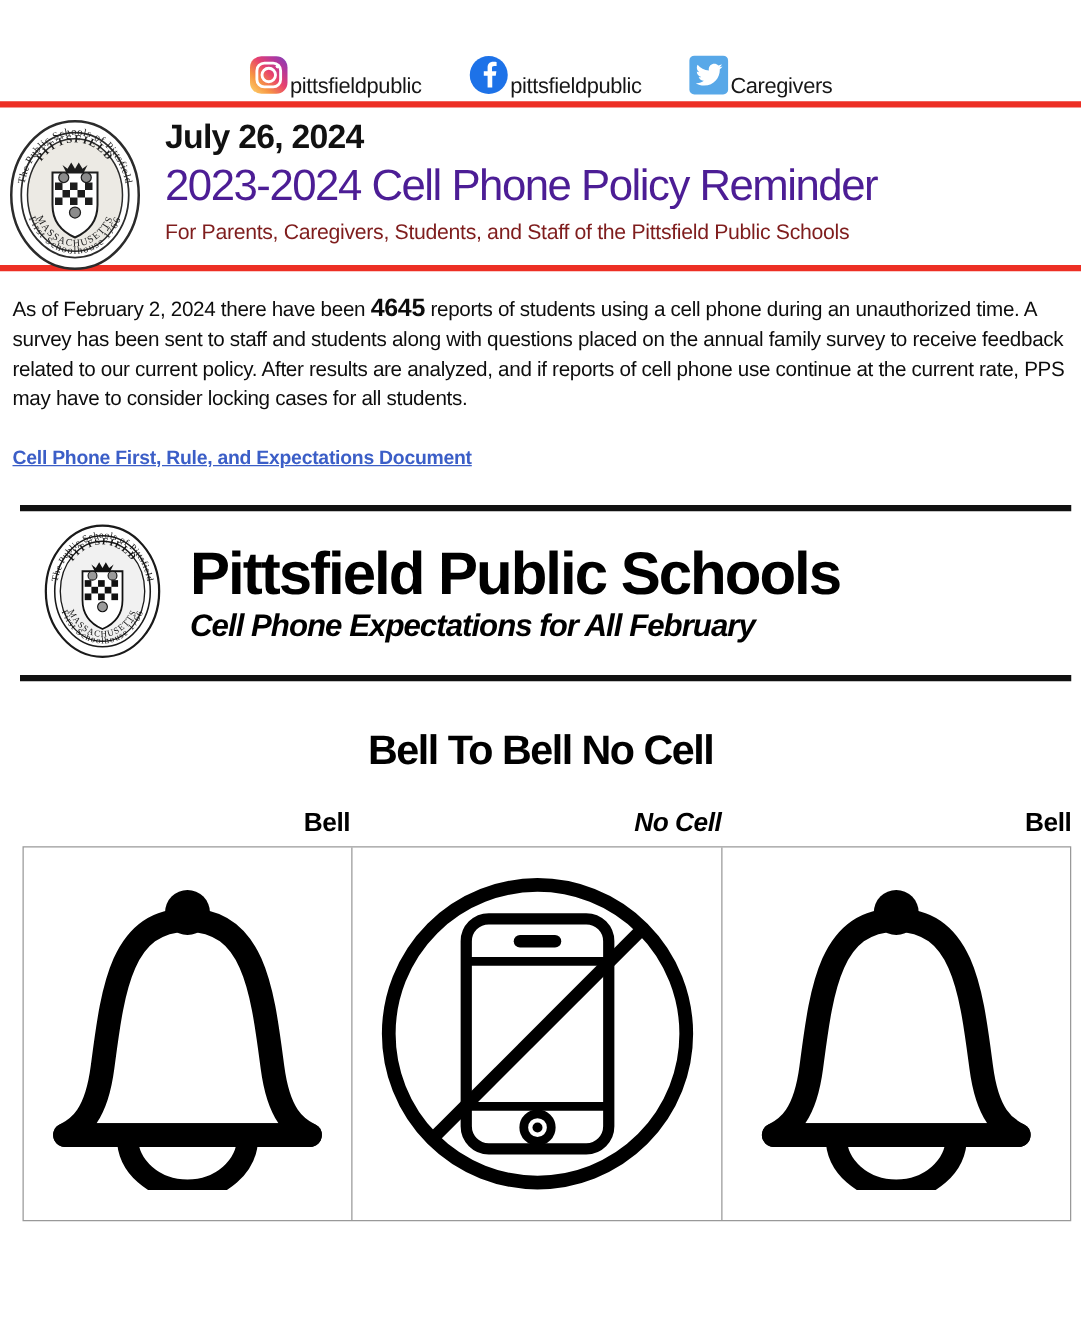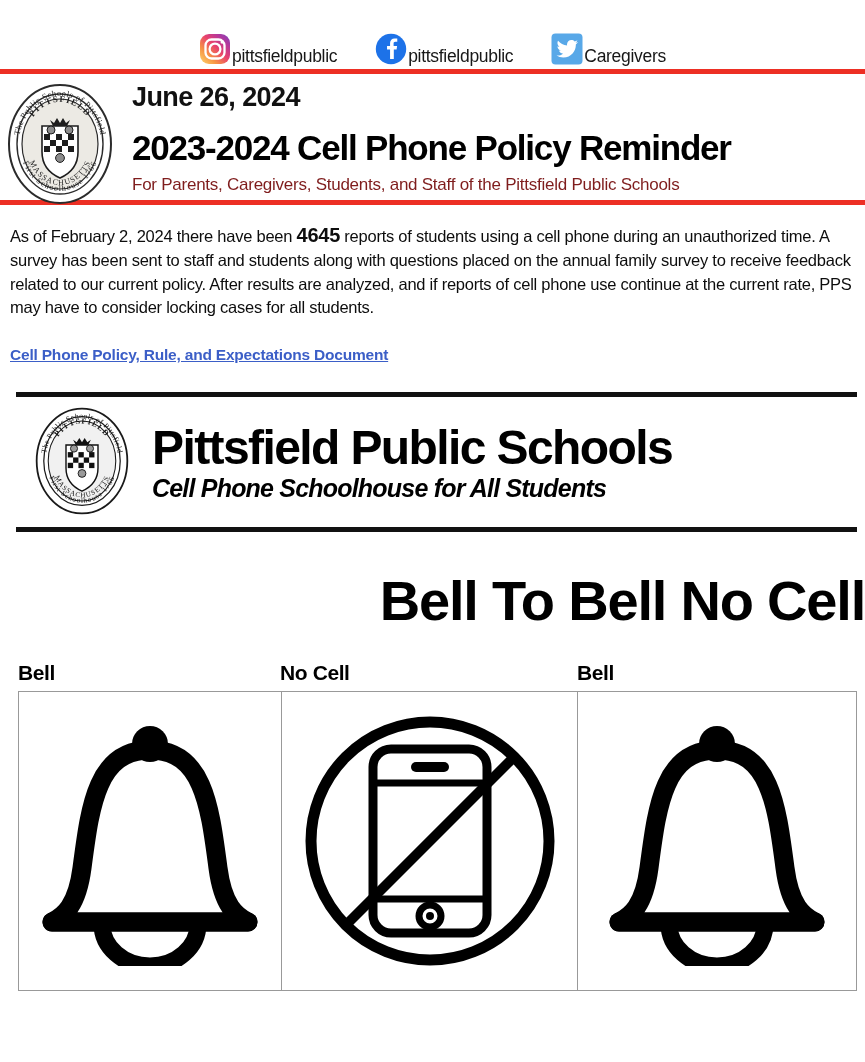--- a/index.html
+++ b/index.html
@@ -18,20 +18,21 @@
 
   
   .social-bar {
     display: flex;
     justify-content: center;
     align-items: flex-end;
     gap: 38px;
     height: 69px;
     padding-top: 8px;
     box-sizing: border-box;
+    margin-top: 12px;
   }
   .social-item {
     display: flex;
     align-items: flex-end;
     gap: 1px;
   }
   .social-item .handle {
     font-size: 17.5px;
     line-height: 1;
     letter-spacing: -0.3px;
@@ -68,25 +69,25 @@
   }
   .date-line {
     font-size: 27px;
     font-weight: bold;
     letter-spacing: -0.6px;
     line-height: 1.15;
     color: #111;
   }
   .headline {
     font-size: 35px;
-    font-weight: bold;
-    color: #000000;
+    font-weight: normal;
+    color: #4c1d95;
     letter-spacing: -1.2px;
     line-height: 1.18;
-    margin-top: 14px;
+    margin-top: 3px;
     white-space: nowrap;
   }
   .subhead {
     font-size: 17px;
     color: #7f1d1d;
     letter-spacing: -0.25px;
     margin-top: 7px;
   }
 
   
@@ -143,40 +144,40 @@
     font-weight: bold;
     font-style: italic;
     letter-spacing: -0.8px;
     line-height: 1.1;
     margin-top: 2px;
     color: #000;
   }
 
   
   .bell-heading {
-    text-align: right;
-    font-size: 56px;
+    text-align: center;
+    font-size: 33px;
     font-weight: bold;
     letter-spacing: -1.2px;
     margin-top: 36px;
     color: #000;
   }
   .col-labels {
     display: flex;
     margin: 28px 8px 0 18px;
   }
   .col-labels .col-label {
     font-size: 21px;
     font-weight: bold;
-    text-align: left;
+    text-align: right;
     letter-spacing: -0.4px;
     color: #000;
   }
   .col-labels .c1 { flex: 0 0 262px; }
-  .col-labels .c2 { flex: 0 0 297px; }
+  .col-labels .c2 { flex: 0 0 297px; font-style: italic; }
   .col-labels .c3 { flex: 1 1 auto; }
 
   .image-grid {
     display: flex;
     margin: 6px 8px 0 18px;
     border: 1px solid #999;
     box-sizing: border-box;
     height: 300px;
     background: #fff;
   }
@@ -279,31 +280,31 @@
           </g>
           <circle cx="45" cy="48" r="4" fill="#8c8c8c" stroke="#1d1d1d" stroke-width="1"></circle>
           <circle cx="63" cy="48" r="4" fill="#8c8c8c" stroke="#1d1d1d" stroke-width="1"></circle>
           <circle cx="54" cy="76" r="4.4" fill="#8c8c8c" stroke="#1d1d1d" stroke-width="1"></circle>
           <path d="M44 38 l3 6 h14 l3 -6 l-4 3 l-3 -5 l-3 5 l-3 -5 l-3 5 z" fill="#1d1d1d"></path>
         </g>
       </svg>
     </span>
   </div>
   <div class="masthead-text">
-    <div class="date-line">June 26, 2024</div>
+    <div class="date-line">July 26, 2024</div>
     <div class="headline">2023-2024 Cell Phone Policy Reminder</div>
     <div class="subhead">For Parents, Caregivers, Students, and Staff of the Pittsfield Public Schools</div>
   </div>
 </div>
 
 <div class="red-rule"></div>
 
 <div class="body-copy">
   <p class="gap"><span>As of February 2, 2024 there have been </span><span class="count-strong">4645</span><span> reports of students using a cell phone during an unauthorized time.  A survey has been sent to staff and students along with questions placed on the annual family survey to receive feedback related to our current policy.  After results are analyzed, and if reports of cell phone use continue at the current rate, PPS may have to consider locking cases for all students.</span></p>
-  <a class="doc-link" href="#">Cell Phone Policy, Rule, and Expectations Document</a>
+  <a class="doc-link" href="#">Cell Phone First, Rule, and Expectations Document</a>
 </div>
 
 <div class="pps-banner">
   <div class="pps-seal-wrap">
     <span>
       <svg width="96" height="112" viewBox="0 0 108 124">
         <ellipse cx="54" cy="62" rx="51" ry="59" fill="#ffffff" stroke="#1a1a1a" stroke-width="2"></ellipse>
         <ellipse cx="54" cy="62" rx="43" ry="50" fill="#ffffff" stroke="#1a1a1a" stroke-width="1.4"></ellipse>
         <ellipse cx="54" cy="62" rx="38" ry="45" fill="#f1f1f1" stroke="#1a1a1a" stroke-width="1.2"></ellipse>
         <path id="bArcTop" d="M 13 62 A 41 48 0 0 1 95 62" fill="none"></path>
@@ -337,21 +338,21 @@
           <circle cx="45" cy="48" r="4" fill="#9a9a9a" stroke="#111" stroke-width="1"></circle>
           <circle cx="63" cy="48" r="4" fill="#9a9a9a" stroke="#111" stroke-width="1"></circle>
           <circle cx="54" cy="76" r="4.4" fill="#9a9a9a" stroke="#111" stroke-width="1"></circle>
           <path d="M44 38 l3 6 h14 l3 -6 l-4 3 l-3 -5 l-3 5 l-3 -5 l-3 5 z" fill="#111"></path>
         </g>
       </svg>
     </span>
   </div>
   <div class="pps-text">
     <div class="pps-title">Pittsfield Public Schools</div>
-    <div class="pps-sub">Cell Phone Schoolhouse for All Students</div>
+    <div class="pps-sub">Cell Phone Expectations for All February</div>
   </div>
 </div>
 
 <div class="bell-heading">Bell To Bell No Cell</div>
 
 <div class="col-labels">
   <div class="col-label c1">Bell</div>
   <div class="col-label c2">No Cell</div>
   <div class="col-label c3">Bell</div>
 </div>

